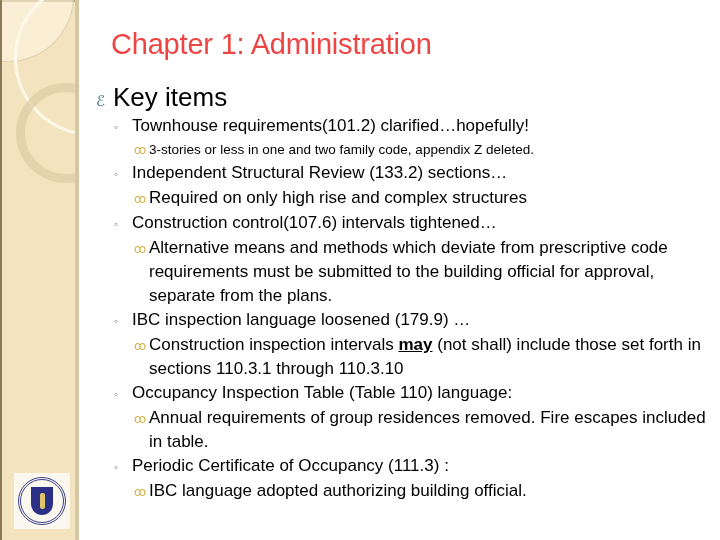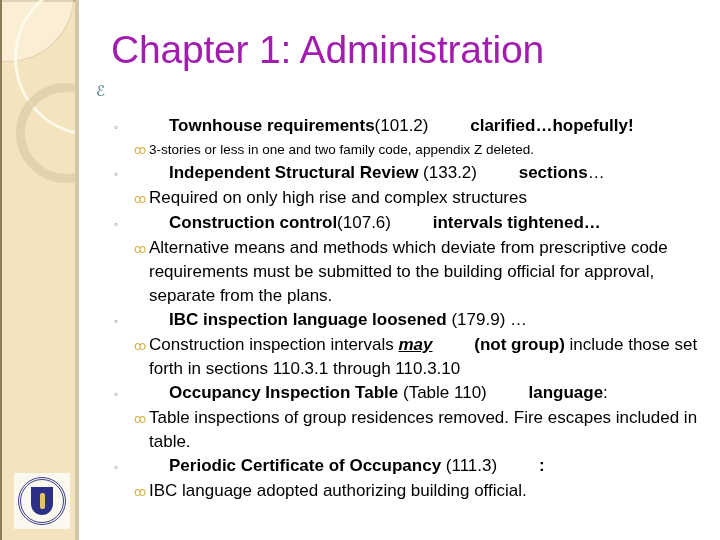--- a/index.html
+++ b/index.html
@@ -47,35 +47,35 @@
   }
   .seal-shield {
     width: 22px; height: 28px; background: #2c2f86;
     border-radius: 0 0 11px 11px;
     display: flex; align-items: center; justify-content: center;
   }
   .seal-figure { width: 5px; height: 16px; background: #e0c46a; border-radius: 2px; }
 
   .title {
     position: absolute; left: 111px; top: 28px;
-    font-size: 39px; color: #a21caf; font-weight: normal; letter-spacing: -0.2px;
+    font-size: 29px; color: #ef4444; font-weight: normal; letter-spacing: -0.2px;
     white-space: nowrap;
   }
   .content { position: absolute; left: 96px; top: 82px; width: 610px; }
   .lvl1 { display: flex; align-items: baseline; font-size: 26px; color: #000; height: 32px; }
   .lvl1 .glyph { font-size: 15px; color: #3c6e7e; width: 16px; margin-right: 1px; font-family: "DejaVu Sans", sans-serif; }
   .lvl2 { display: flex; align-items: baseline; font-size: 17px; color: #000; margin-left: 18px; line-height: 24px; }
   .lvl2 .glyph { color: #5c7a86; font-size: 12px; width: 18px; flex: none; }
   .lvl2 .text { flex: 1; }
   .lvl3 { display: flex; align-items: baseline; color: #000; margin-left: 38px; font-size: 17px; line-height: 24px; }
   .lvl3.small { font-size: 13.5px; line-height: 22px; }
   .lvl3 .glyph { color: #d3b34a; font-size: 12px; width: 15px; flex: none; font-family: "DejaVu Sans", sans-serif; }
   .lvl3 .text { flex: 1; width: 520px; }
-  b { font-weight: bold; margin-left: 37px; }
-  .may { font-weight: bold; font-style: italic; text-decoration: underline; margin-top: 6px; }
+  b { font-weight: normal; }
+  .may { font-weight: bold; text-decoration: underline; margin-top: 6px; }
 </style>
 </head>
 <body>
 
 <div class="sidebar">
   <div class="sidebar-topstripe"></div>
   <div class="deco-circle-a"></div>
   <div class="deco-arc-b"></div>
   <div class="deco-ring-c"></div>
   <div class="sidebar-edge"></div>
@@ -86,20 +86,21 @@
       </div>
     </div>
   </div>
 </div>
 
 <div class="title">Chapter 1: Administration</div>
 
 <div class="content">
   <div class="lvl1">
     <span class="glyph">ℰ</span>
+    <span>Key items</span>
   </div>
   <div id="items">
       <div class="lvl2">
         <span class="glyph">◦</span>
         <span class="text"><b>Townhouse requirements</b><span>(101.2) </span><b>clarified…hopefully!</b></span>
       </div>
       <div class="lvl3 small">
         <span class="glyph">ꝏ</span>
         <span class="text">3-stories or less in one and two family code,  appendix Z deleted.</span>
       </div>
@@ -118,29 +119,29 @@
       <div class="lvl3">
         <span class="glyph">ꝏ</span>
         <span class="text">Alternative means and methods which deviate from prescriptive code requirements must be submitted to the building official for approval, separate from the plans.</span>
       </div>
       <div class="lvl2">
         <span class="glyph">◦</span>
         <span class="text"><b>IBC inspection language loosened</b><span> (179.9) …</span></span>
       </div>
       <div class="lvl3">
         <span class="glyph">ꝏ</span>
-        <span class="text"><span>Construction inspection intervals </span><span class="may">may</span><b> (not group)</b><span> include those set forth in sections 110.3.1 through 110.3.10</span></span>
+        <span class="text"><span>Construction inspection intervals </span><span class="may">may</span><b> (not shall)</b><span> include those set forth in sections 110.3.1 through 110.3.10</span></span>
       </div>
       <div class="lvl2">
         <span class="glyph">◦</span>
         <span class="text"><b>Occupancy Inspection Table</b><span> (Table 110) </span><b>language</b><span>:</span></span>
       </div>
       <div class="lvl3">
         <span class="glyph">ꝏ</span>
-        <span class="text"> Table inspections of group residences removed. Fire escapes included in table.</span>
+        <span class="text"> Annual requirements of group residences removed. Fire escapes included in table.</span>
       </div>
       <div class="lvl2">
         <span class="glyph">◦</span>
         <span class="text"><b>Periodic Certificate of Occupancy</b><span> (111.3) </span><b>:</b></span>
       </div>
       <div class="lvl3">
         <span class="glyph">ꝏ</span>
         <span class="text">IBC language adopted authorizing building official.</span>
       </div>
     </div>

